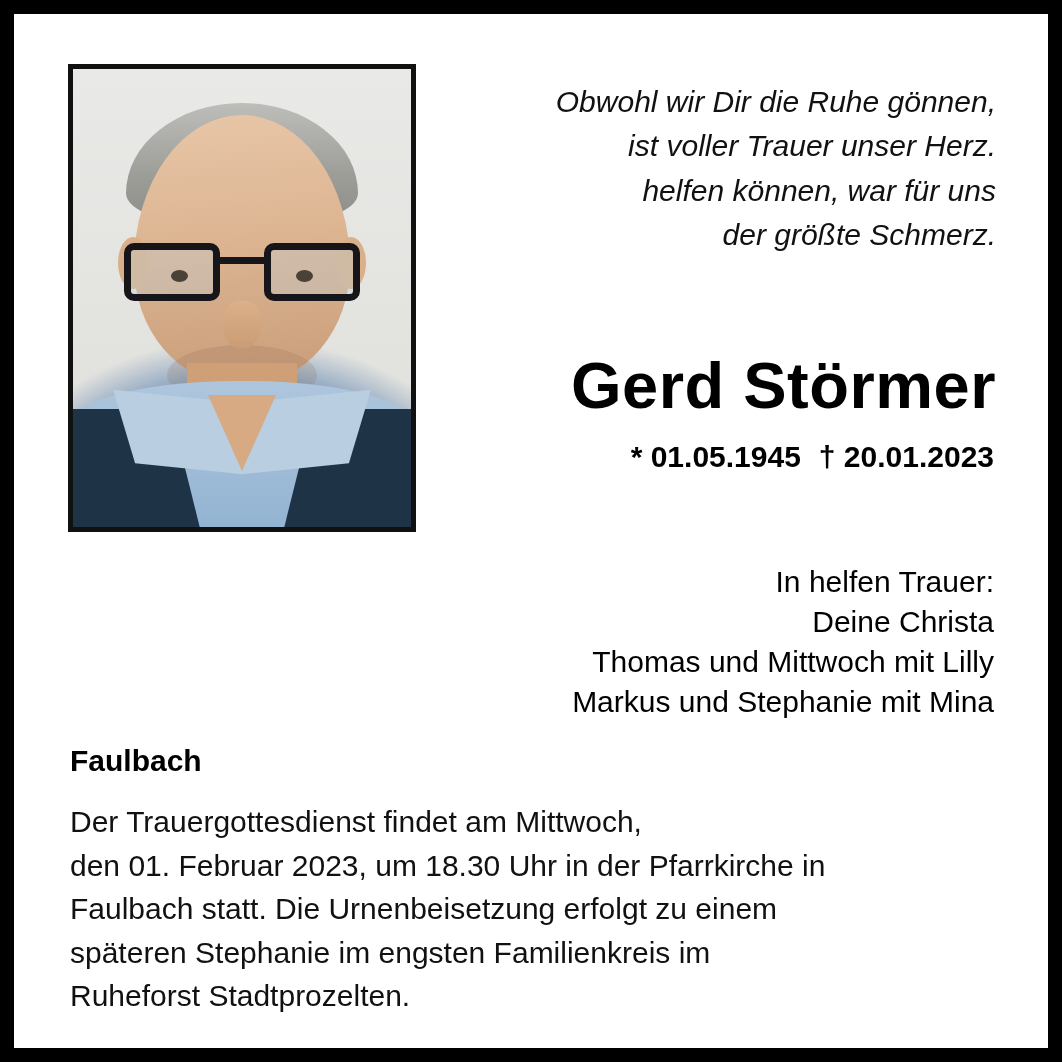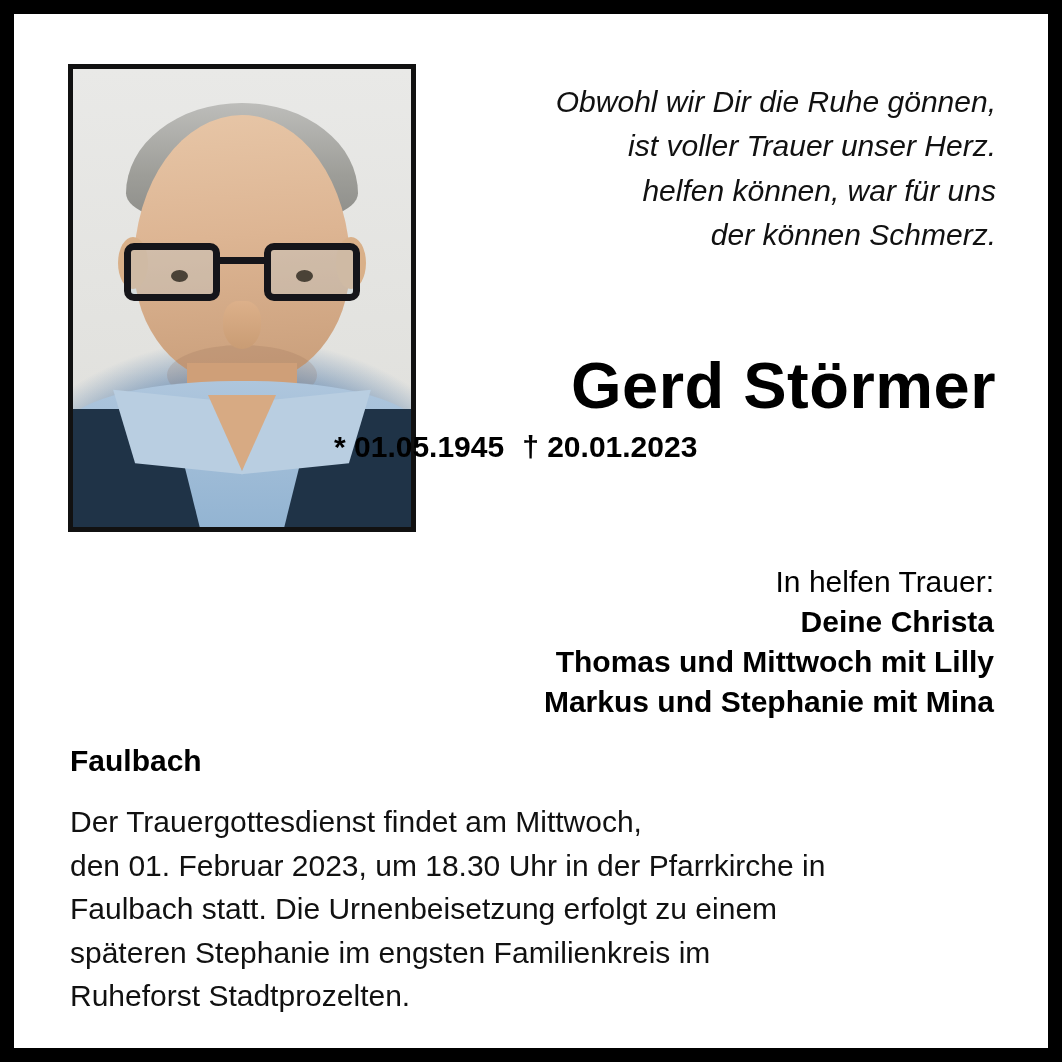--- a/index.html
+++ b/index.html
@@ -228,44 +228,44 @@
     text-align: right;
     font-size: 65px;
     font-weight: bold;
     letter-spacing: 0.5px;
     color: #000;
     line-height: 1.05;
   }
   .dates {
     position: absolute;
     right: 46px;
-    top: 408px;
+    top: 418px;
     width: 660px;
-    text-align: left;
+    text-align: right;
     font-size: 30px;
     font-weight: bold;
     color: #000;
   }
   .dates .gap { display: inline-block; width: 18px; }
 
   .mourners {
     position: absolute;
     right: 46px;
     top: 540px;
     width: 700px;
     text-align: right;
     color: #000;
   }
   .mourners .intro {
     font-size: 30px;
     line-height: 1.33;
   }
   .mourners .fam {
     font-size: 30px;
-    font-weight: bold;
+    font-weight: normal;
     line-height: 1.33;
   }
 
   .place {
     position: absolute;
     left: 48px;
     top: 722px;
     font-size: 30px;
     font-weight: bold;
     color: #000;
@@ -313,21 +313,21 @@
         <div class="p-collar-l"></div>
         <div class="p-collar-r"></div>
         <div class="p-vneck"></div>
       </div>
     </div>
 
     <div class="verse">
       <div>Obwohl wir Dir die Ruhe gönnen,</div>
       <div>ist voller Trauer unser Herz.</div>
       <div>helfen können, war für uns</div>
-      <div>der können Schmerz.</div>
+      <div>der größte Schmerz.</div>
     </div>
 
     <div class="name">Gerd Störmer</div>
 
     <div class="dates">
       <span>* 01.05.1945</span><span class="gap"></span><span>† 20.01.2023</span>
     </div>
 
     <div class="mourners">
       <div class="intro">In helfen Trauer:</div>

